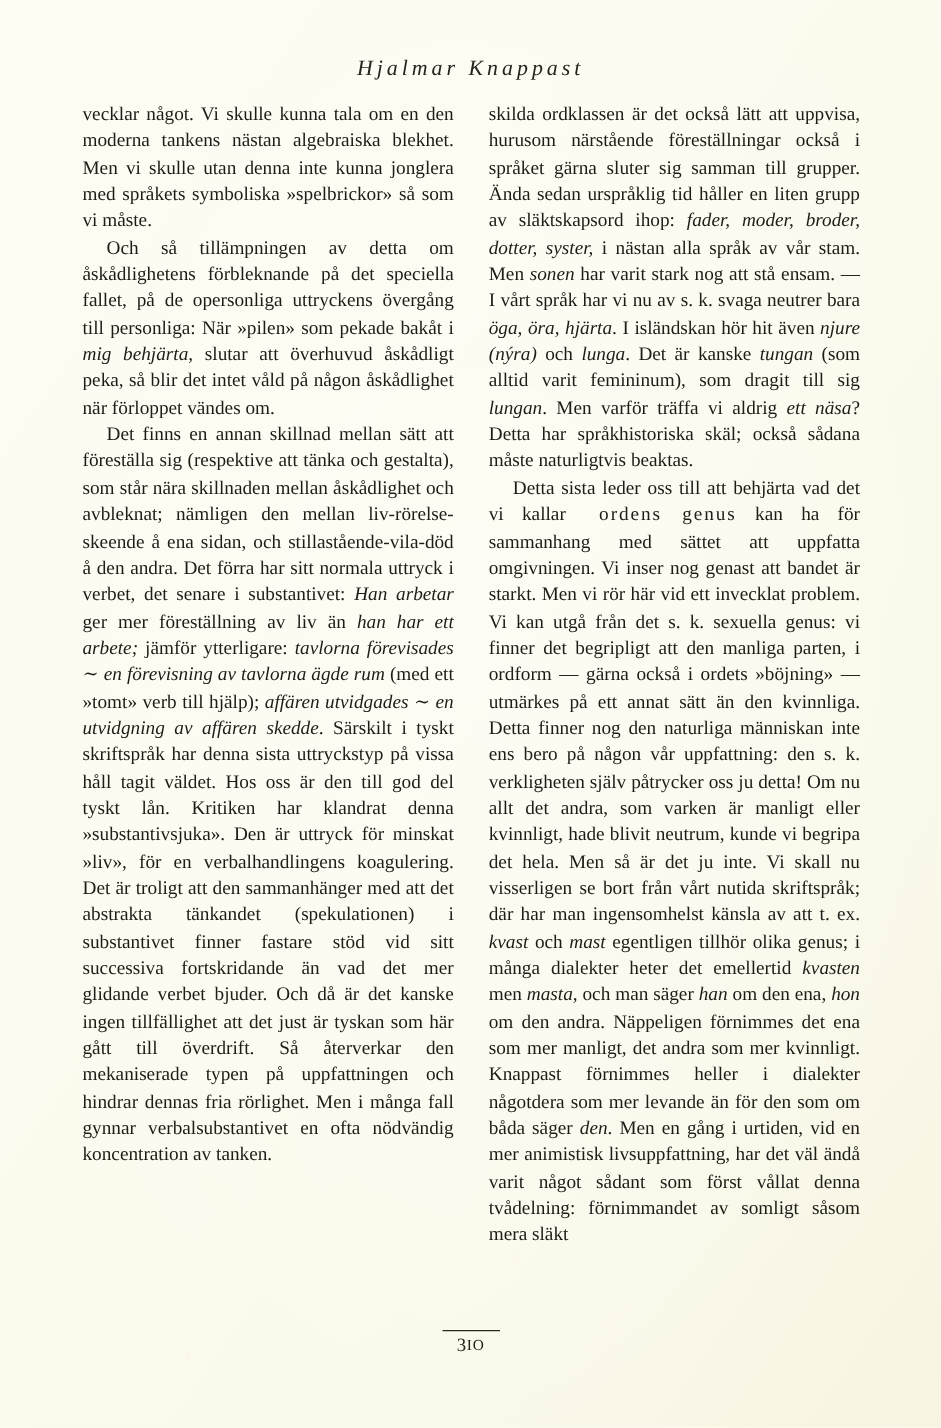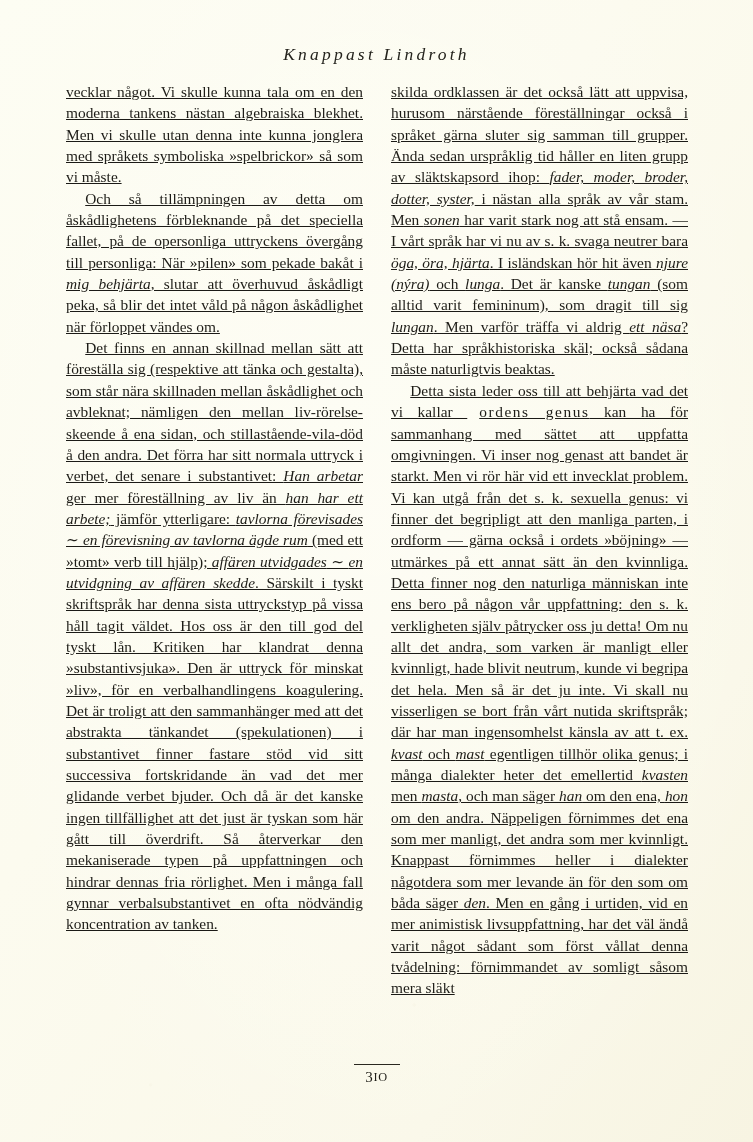--- a/index.html
+++ b/index.html
@@ -54,21 +54,20 @@
   .columns {
     position: absolute;
     left: 66px;
     top: 81px;
     width: 622px;
     display: flex;
     gap: 28px;
   }
   .col {
     width: 297px;
-    text-decoration: underline;
   }
   .col p {
     margin: 0;
     font-size: 15.4px;
     line-height: 21.35px;
     text-align: justify;
     text-justify: inter-word;
     hyphens: manual;
     color: #1d1c17;
   }
@@ -102,21 +101,21 @@
     font-variant-numeric: oldstyle-nums;
   }
   .folio .sm { font-size: 0.82em; vertical-align: 0.06em; }
 </style>
 </head>
 <body>
 
 <div class="page">
   <div class="grain"></div>
 
-  <div class="running-head">Knappast Lindroth</div>
+  <div class="running-head">Hjalmar Knappast</div>
 
   <div class="columns">
     <div class="col" id="left-col">
         <p><span>vecklar något. Vi skulle kunna tala om en den moderna tankens nästan algebraiska blekhet. Men vi skulle utan denna inte kunna jonglera med språkets symboliska »spelbrickor» så som vi måste.</span></p>
         <p class="indent"><span>Och så tillämpningen av detta om åskådlighetens förbleknande på det speciella fallet, på de opersonliga uttryckens övergång till personliga: När »pilen» som pekade bakåt i </span><i>mig behjärta</i><span>, slutar att överhuvud åskådligt peka, så blir det intet våld på någon åskådlighet när förloppet vändes om.</span></p>
         <p class="indent"><span>Det finns en annan skillnad mellan sätt att föreställa sig (respektive att tänka och gestalta), som står nära skillnaden mellan åskådlighet och avbleknat; nämligen den mellan liv-rörelse-skeende å ena sidan, och stillastående-vila-död å den andra. Det förra har sitt normala uttryck i verbet, det senare i substantivet: </span><i>Han arbetar</i><span> ger mer föreställning av liv än </span><i>han har ett arbete;</i><span> jämför ytterligare: </span><i>tavlorna förevisades</i><span> ∼ </span><i>en förevisning av tavlorna ägde rum</i><span> (med ett »tomt» verb till hjälp); </span><i>affären utvidgades</i><span> ∼ </span><i>en utvidgning av affären skedde</i><span>. Särskilt i tyskt skriftspråk har denna sista uttryckstyp på vissa håll tagit väldet. Hos oss är den till god del tyskt lån. Kritiken har klandrat denna »substantivsjuka». Den är uttryck för minskat »liv», för en verbalhandlingens koagulering. Det är troligt att den sammanhänger med att det abstrakta tänkandet (spekulationen) i substantivet finner fastare stöd vid sitt successiva fortskridande än vad det mer glidande verbet bjuder. Och då är det kanske ingen tillfällighet att det just är tyskan som här gått till överdrift. Så återverkar den mekaniserade typen på uppfattningen och hindrar dennas fria rörlighet. Men i många fall gynnar verbalsubstantivet en ofta nödvändig koncentration av tanken.</span></p>
       </div>
     <div class="col" id="right-col">
         <p><span>skilda ordklassen är det också lätt att uppvisa, hurusom närstående föreställningar också i språket gärna sluter sig samman till grupper. Ända sedan urspråklig tid håller en liten grupp av släktskapsord ihop: </span><i>fader, moder, broder, dotter, syster,</i><span> i nästan alla språk av vår stam. Men </span><i>sonen</i><span> har varit stark nog att stå ensam. — I vårt språk har vi nu av s. k. svaga neutrer bara </span><i>öga, öra, hjärta</i><span>. I isländskan hör hit även </span><i>njure (nýra)</i><span> och </span><i>lunga</i><span>. Det är kanske </span><i>tungan</i><span> (som alltid varit femininum), som dragit till sig </span><i>lungan</i><span>. Men varför träffa vi aldrig </span><i>ett näsa</i><span>? Detta har språkhistoriska skäl; också sådana måste naturligtvis beaktas.</span></p>
         <p class="indent"><span>Detta sista leder oss till att behjärta vad det vi kallar </span><span class="sperr">ordens genus</span><span> kan ha för sammanhang med sättet att uppfatta omgivningen. Vi inser nog genast att bandet är starkt. Men vi rör här vid ett invecklat problem. Vi kan utgå från det s. k. sexuella genus: vi finner det begripligt att den manliga parten, i ordform — gärna också i ordets »böjning» — utmärkes på ett annat sätt än den kvinnliga. Detta finner nog den naturliga människan inte ens bero på någon vår uppfattning: den s. k. verkligheten själv påtrycker oss ju detta! Om nu allt det andra, som varken är manligt eller kvinnligt, hade blivit neutrum, kunde vi begripa det hela. Men så är det ju inte. Vi skall nu visserligen se bort från vårt nutida skriftspråk; där har man ingensomhelst känsla av att t. ex. </span><i>kvast</i><span> och </span><i>mast</i><span> egentligen tillhör olika genus; i många dialekter heter det emellertid </span><i>kvasten</i><span> men </span><i>masta</i><span>, och man säger </span><i>han</i><span> om den ena, </span><i>hon</i><span> om den andra. Näppeligen förnimmes det ena som mer manligt, det andra som mer kvinnligt. Knappast förnimmes heller i dialekter någotdera som mer levande än för den som om båda säger </span><i>den</i><span>. Men en gång i urtiden, vid en mer animistisk livsuppfattning, har det väl ändå varit något sådant som först vållat denna tvådelning: förnimmandet av somligt såsom mera släkt</span></p>

